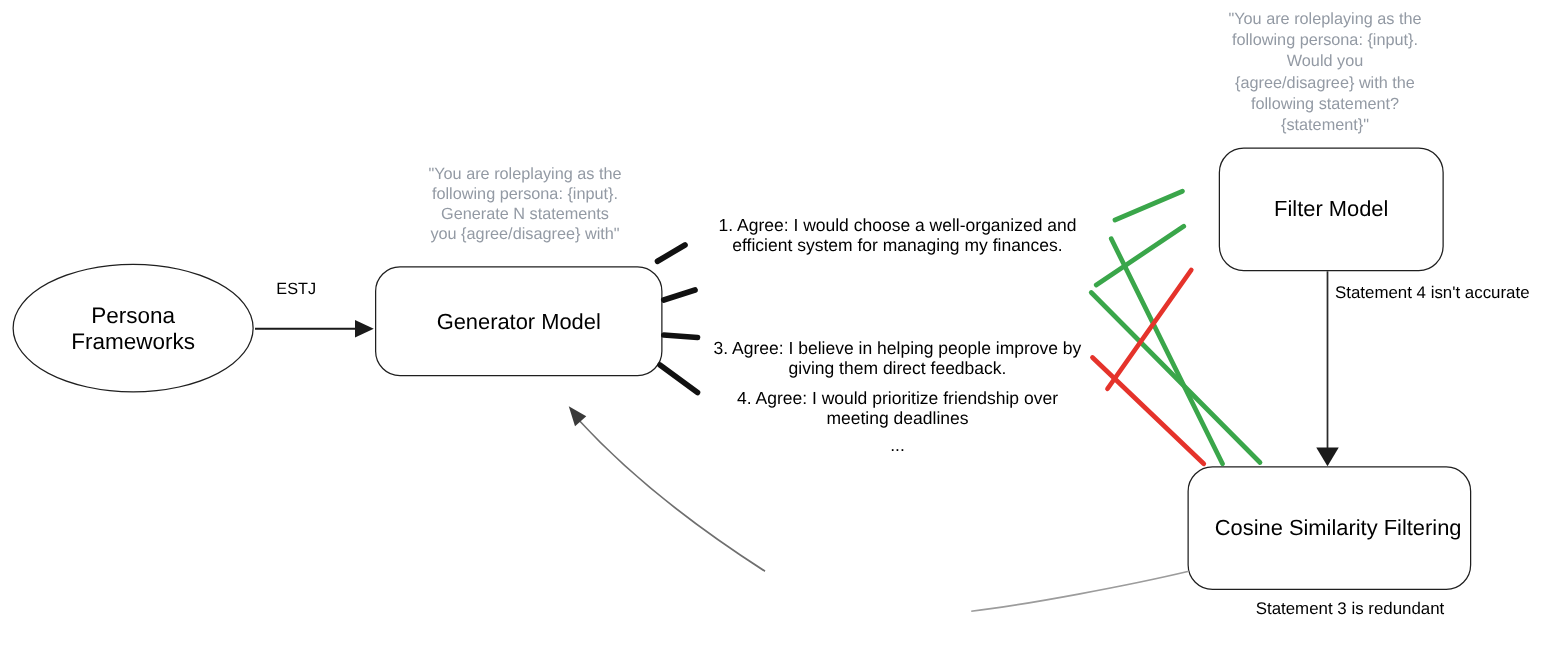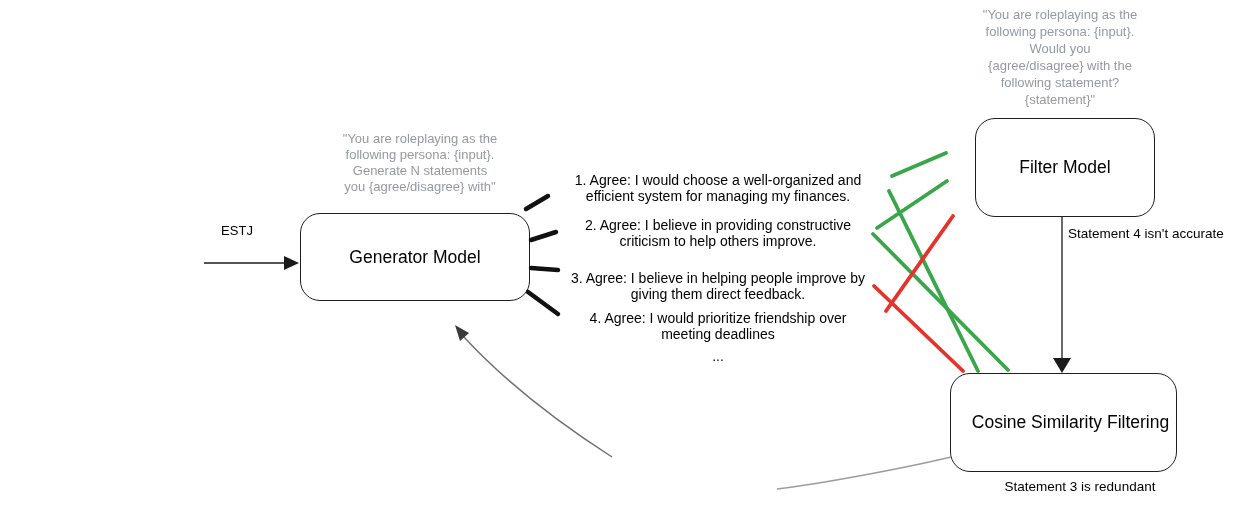--- a/index.html
+++ b/index.html
@@ -27,37 +27,39 @@
   .small-label{position:absolute;font-size:13.5px;text-align:right;}
   .center{text-align:center;}
   svg.overlay{position:absolute;left:0;top:0;z-index:5;pointer-events:none;}
   .txt{z-index:2;}
 </style>
 </head>
 <body>
 
 <div class="canvas">
 
+  <div class="node ellipse" style="left:10px;top:211px;width:193px;height:103px;">
+    <div class="node-label" style="font-size:18px;">Persona
+Frameworks</div>
+  </div>
 
   <div class="small-label center txt" style="left:207px;top:223px;width:60px;font-size:13px;">ESTJ</div>
 
   <div class="prompt txt" style="left:315px;top:131px;width:210px;line-height:16px;">"You are roleplaying as the
 following persona: {input}.
 Generate N statements
 you {agree/disagree} with"</div>
 
   <div class="node rounded" style="left:300px;top:213px;width:230px;height:88px;">
     <div class="node-label">Generator Model</div>
   </div>
 
 
   <div class="stmt txt" style="top:172px;text-align:center;">1. Agree: I would choose a well-organized and
 efficient system for managing my finances.</div>
-  <div class="stmt txt" style="top:217px;">2. Agree: I believe in providing constructive
-criticism to help others improve.</div>
   <div class="stmt txt" style="top:270px;">3. Agree: I believe in helping people improve by
 giving them direct feedback.</div>
   <div class="stmt txt" style="top:310px;">4. Agree: I would prioritize friendship over
 meeting deadlines</div>
   <div class="stmt txt" style="top:348px;">...</div>
 
   <div class="prompt txt" style="left:955px;top:6px;width:210px;line-height:17px;">"You are roleplaying as the
 following persona: {input}.
 Would you
 {agree/disagree} with the

